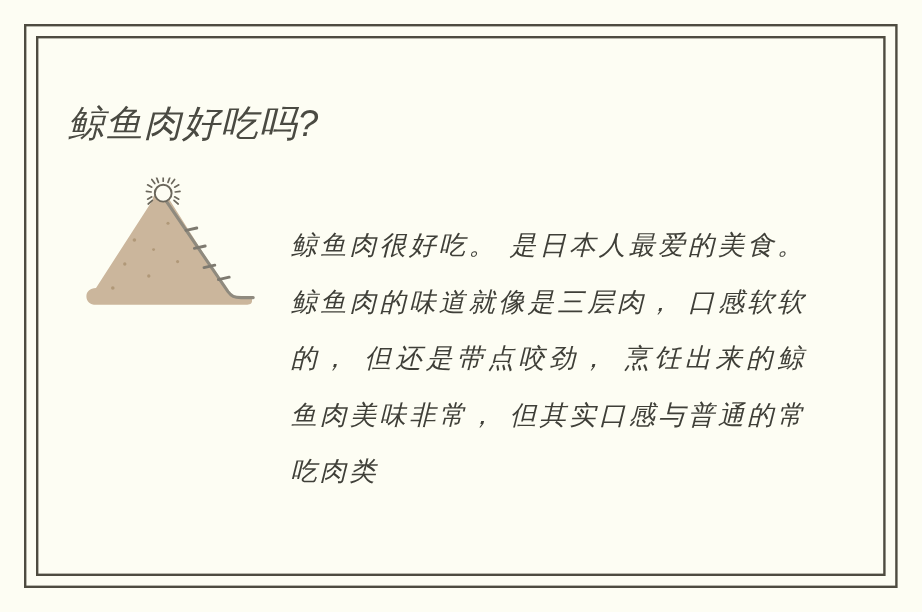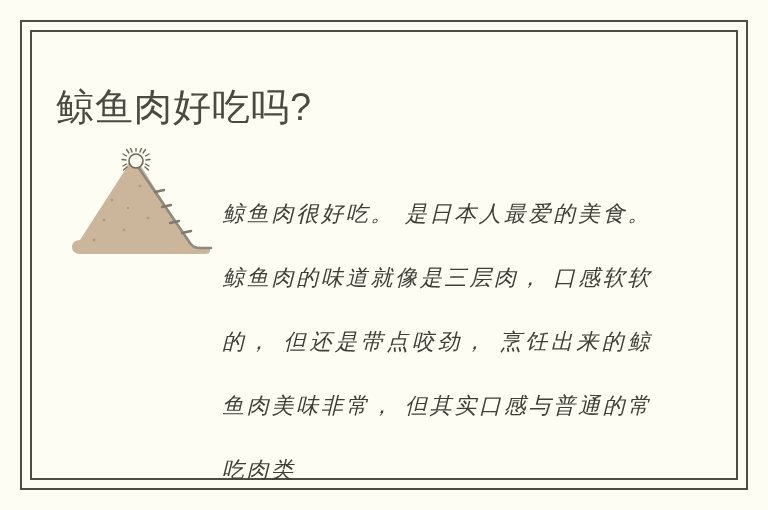--- a/index.html
+++ b/index.html
@@ -49,48 +49,49 @@
     top: 30px;
     right: 30px;
     bottom: 30px;
     box-sizing: border-box;
   }
 
   .page-title {
     position: absolute;
     left: 26px;
     top: 32px;
-    font-size: 38px;
+    font-size: 31px;
     line-height: 40px;
     letter-spacing: 1px;
     color: #4a4a42;
     font-family: "Liberation Sans", sans-serif;
     font-weight: 400;
     white-space: nowrap;
+    font-style: italic;
   }
 
   .illustration {
     position: absolute;
     left: 28px;
     top: 118px;
     width: 160px;
     height: 110px;
   }
   .illustration svg {
     display: block;
   }
 
   .body-text {
     position: absolute;
-    left: 192px;
+    left: 212px;
     top: 130px;
     width: 430px;
     font-family: "DejaVu Sans", sans-serif;
     font-size: 22px;
-    line-height: 64px;
+    line-height: 47px;
     color: #3f3f38;
     letter-spacing: 2.5px;
     text-align: justify;
     text-justify: inter-character;
     font-style: italic;
     font-weight: 300;
     word-break: break-all;
   }
 </style>
 </head>

